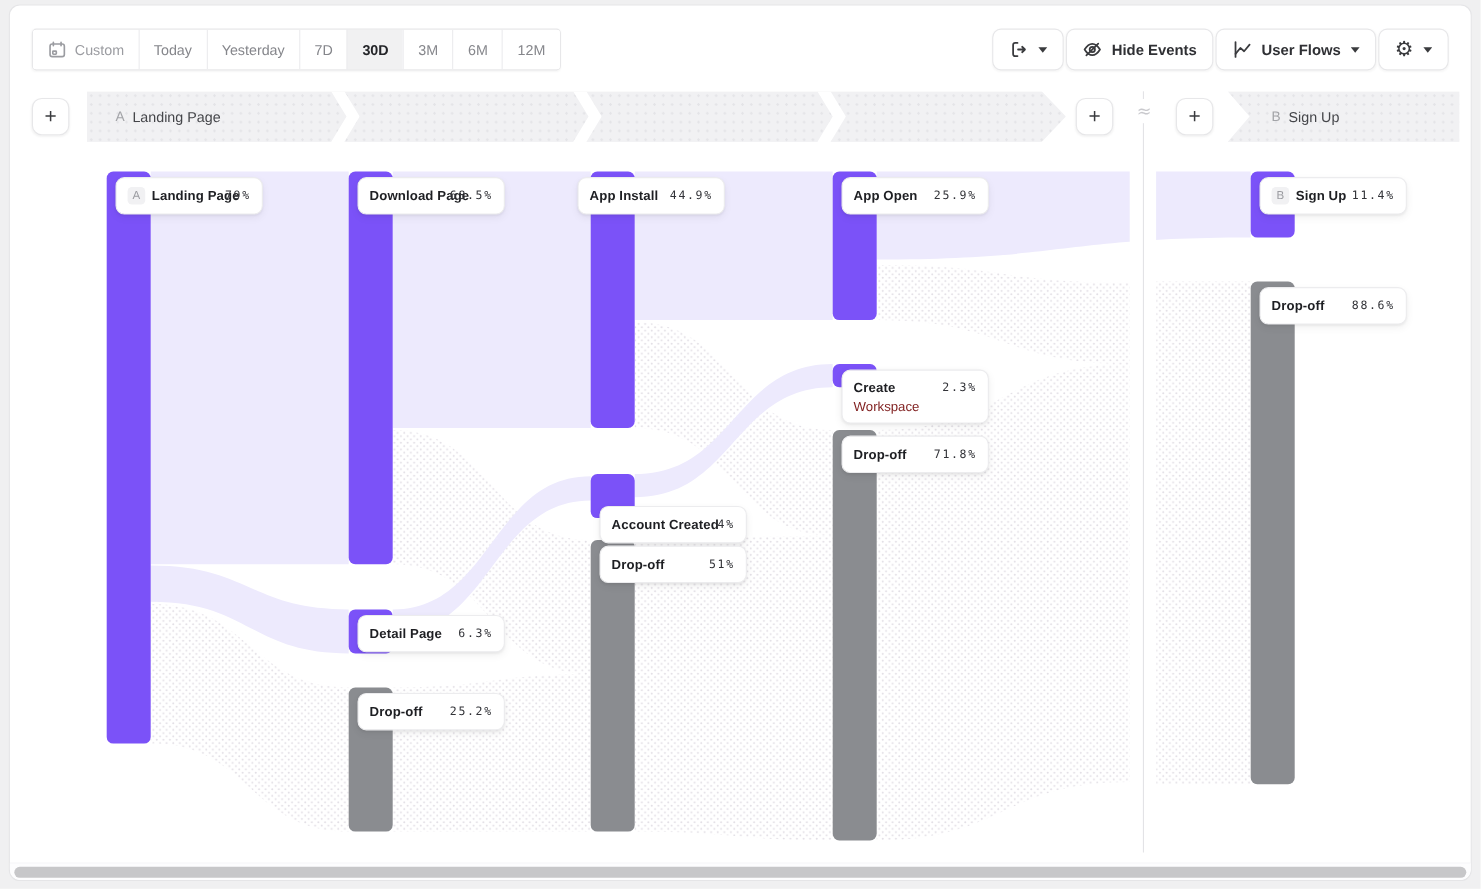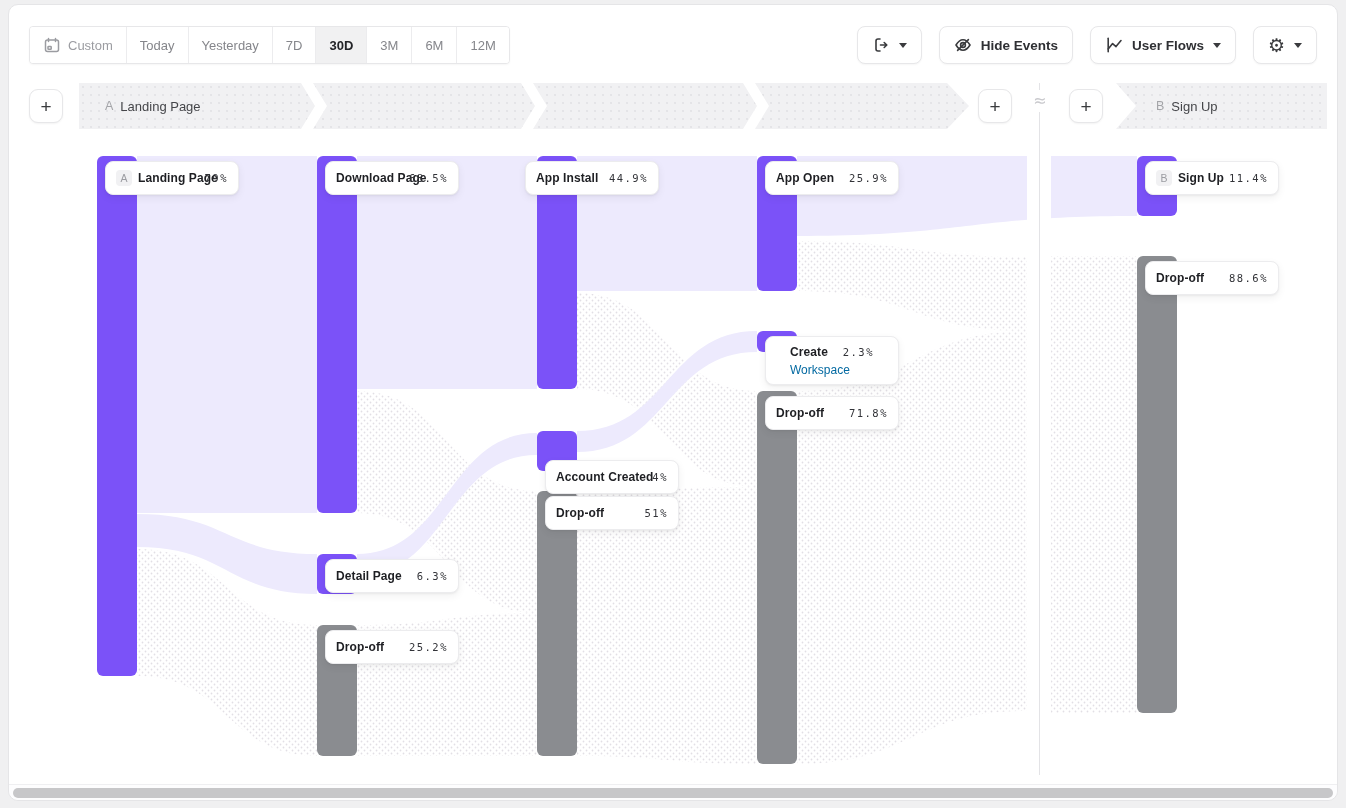--- a/index.html
+++ b/index.html
@@ -21,21 +21,21 @@
   .seg-group{
     display:inline-flex;align-items:stretch;background:#fff;border:1px solid #E7E7E9;
     border-radius:4px;overflow:hidden;box-shadow:0 1px 2px rgba(16,16,20,.04);
   }
   .seg-btn{
     display:flex;align-items:center;gap:7px;padding:0 13px;font-size:13px;color:#85868B;
     border-left:1px solid #ECECEE;background:#fff;
   }
   .seg-btn:first-child{border-left:none;color:#9B9CA1;}
   .seg-btn.active{background:#F1F1F2;color:#232428;font-weight:700;}
-  .right-controls{margin-left:auto;display:flex;gap:17px;}
+  .right-controls{margin-left:auto;display:flex;gap:2px;}
   .btn{
     display:inline-flex;align-items:center;gap:9px;padding:0 14px;background:#fff;
     border:1px solid #E7E7E9;border-radius:8px;font-size:13.5px;color:#2F3034;font-weight:600;
     box-shadow:0 1px 2px rgba(16,16,20,.04);box-sizing:border-box;
   }
   .caret{
     width:0;height:0;border-left:4.5px solid transparent;border-right:4.5px solid transparent;
     border-top:5.5px solid #3A3B3E;display:inline-block;margin-top:1px;
   }
   .gear-glyph{font-size:19px;color:#3A3B3E;line-height:1;font-family:"DejaVu Sans",sans-serif;}
@@ -69,26 +69,26 @@
   .flows-svg{position:absolute;left:0;top:0;z-index:1;pointer-events:none;}
   .gap-strip{position:absolute;left:1018px;top:126px;width:24px;height:645px;background:#fff;z-index:2;}
   .nodes-layer{position:absolute;left:0;top:0;width:100%;height:100%;z-index:5;pointer-events:none;}
   .bar{position:absolute;width:40px;border-radius:6px;pointer-events:auto;cursor:pointer;}
   .node-card{
     position:absolute;width:134px;box-sizing:border-box;background:#fff;pointer-events:auto;cursor:pointer;
     border:1px solid #ECECEE;border-radius:8px;padding:0 10px;
     box-shadow:0 1px 2px rgba(18,18,24,.05), 0 3px 8px rgba(18,18,24,.06);
   }
   .card-row{display:flex;align-items:center;justify-content:space-between;height:32px;gap:4px;}
-  .node-card.two-line{padding:5px 24px 7px;}
+  .node-card.two-line{padding:5px 10px 7px;}
   .node-card.two-line .card-row{height:20px;}
   .card-name-wrap{display:flex;align-items:center;min-width:0;}
   .card-name{font-size:12px;font-weight:700;color:#1E1F23;letter-spacing:.1px;white-space:nowrap;}
   .card-value{font-family:"DejaVu Sans Mono",monospace;font-size:10.5px;letter-spacing:1.5px;color:#323338;white-space:nowrap;}
-  .card-sub{font-size:12px;color:#0369a1;margin-top:1px;}
+  .card-sub{font-size:12px;color:#7f1d1d;margin-top:1px;}
   .mini-badge{
     display:inline-flex;width:16px;height:16px;border-radius:4px;background:#F1F1F3;color:#9B9CA1;
     font-size:10.5px;align-items:center;justify-content:center;margin-right:6px;flex:none;
   }
 
   
   .scroll-track{
     position:absolute;left:0;right:0;bottom:0;height:15px;background:#FDFDFE;
     border-top:1px solid #EFEFF1;border-radius:0 0 10px 10px;z-index:10;
   }

